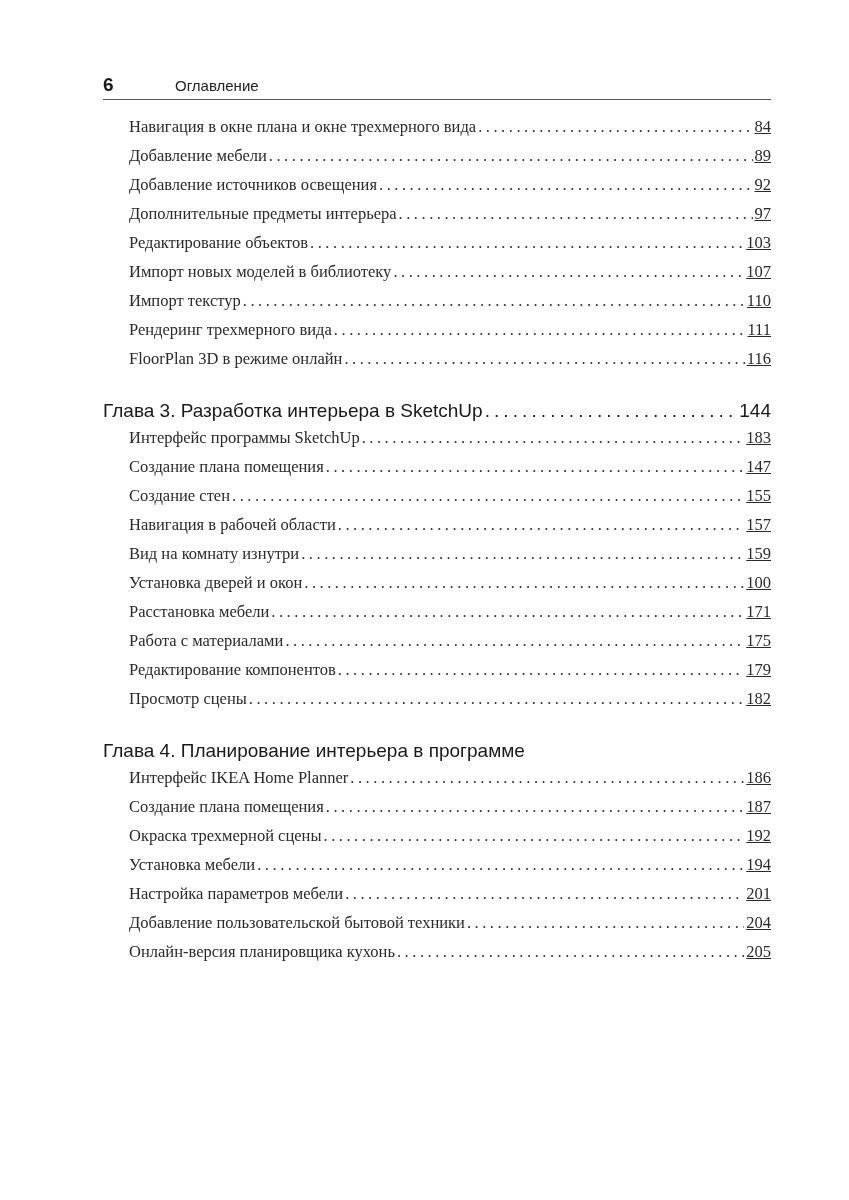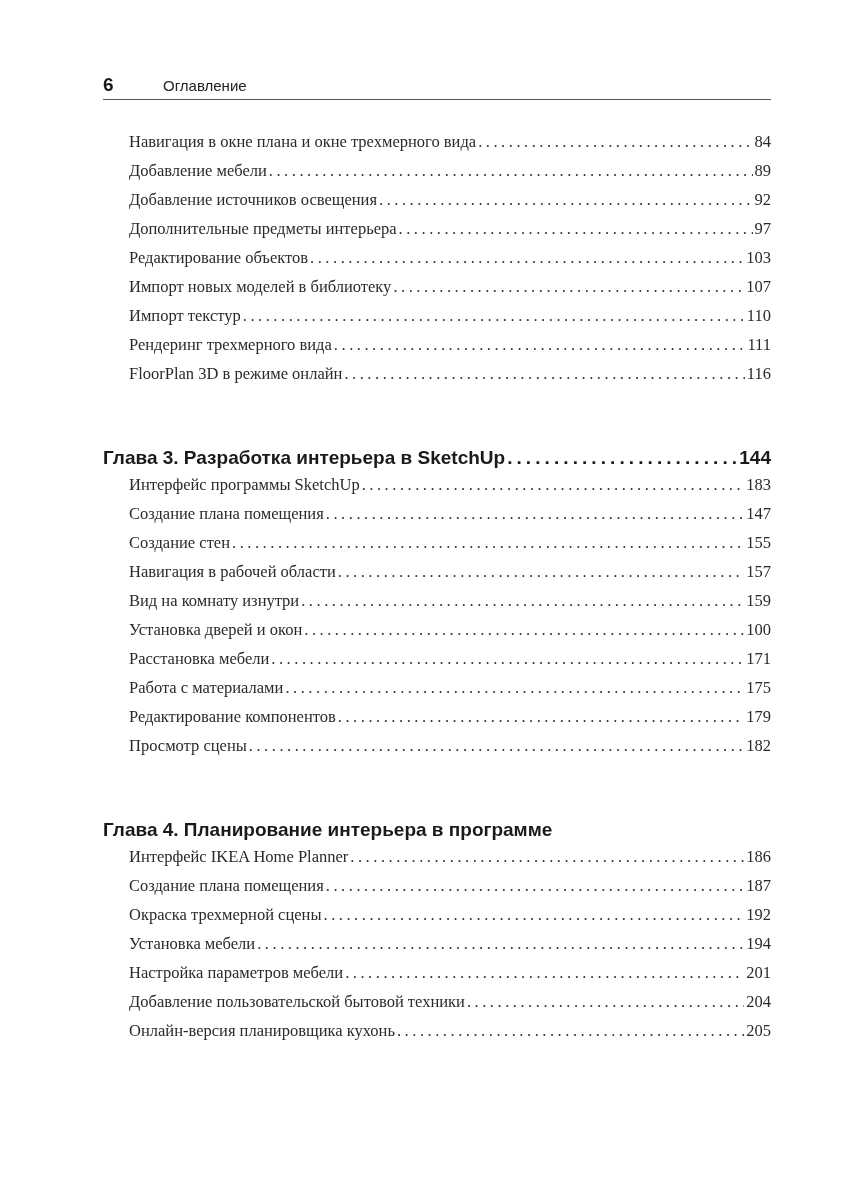--- a/index.html
+++ b/index.html
@@ -27,30 +27,30 @@
       position: absolute;
       left: 0;
       top: 0;
       font-size: 19px;
       font-weight: bold;
       line-height: 22px;
       color: #1a1a1a;
     }
     .header-title {
       position: absolute;
-      left: 60px;
+      left: 72px;
       top: 2px;
       font-size: 15px;
       line-height: 20px;
       color: #222;
     }
     .toc {
       position: absolute;
       left: 103px;
-      top: 132px;
+      top: 117px;
       width: 668px;
     }
     .toc-entry {
       display: flex;
       align-items: baseline;
       height: 29px;
       font-family: "Liberation Serif", serif;
       font-size: 16.5px;
       color: #2a2a2a;
       padding-left: 26px;
@@ -62,29 +62,28 @@
       overflow: hidden;
       margin: 0 2px;
       letter-spacing: 3.4px;
       color: #333;
     }
     .toc-entry .dots::before {
       content: ". . . . . . . . . . . . . . . . . . . . . . . . . . . . . . . . . . . . . . . . . . . . . . . . . . . . . . . . . . . . . . . . . . . . . . . . . . . . . . . . . . . . . . . . . . . . . . . . . . . . . . . . . . . . . . . . . . . .";
       letter-spacing: 0;
       word-spacing: -0.6px;
     }
-    .toc-entry .page { flex: 0 0 auto; text-align: right; }
+    .toc-entry .page { flex: 0 0 auto; text-align: right; text-decoration: underline; }
 
     .chapter {
       font-family: "Liberation Sans", sans-serif;
-      font-weight: bold;
+      font-weight: normal;
       font-size: 19px;
       color: #1a1a1a;
       white-space: nowrap;
-      margin-top: 32px;
     }
     .chapter-line {
       display: flex;
       align-items: baseline;
       height: 28px;
     }
     .chapter-line .title { flex: 0 0 auto; }
     .chapter-line .dots {
       flex: 1 1 auto;
       overflow: hidden;

